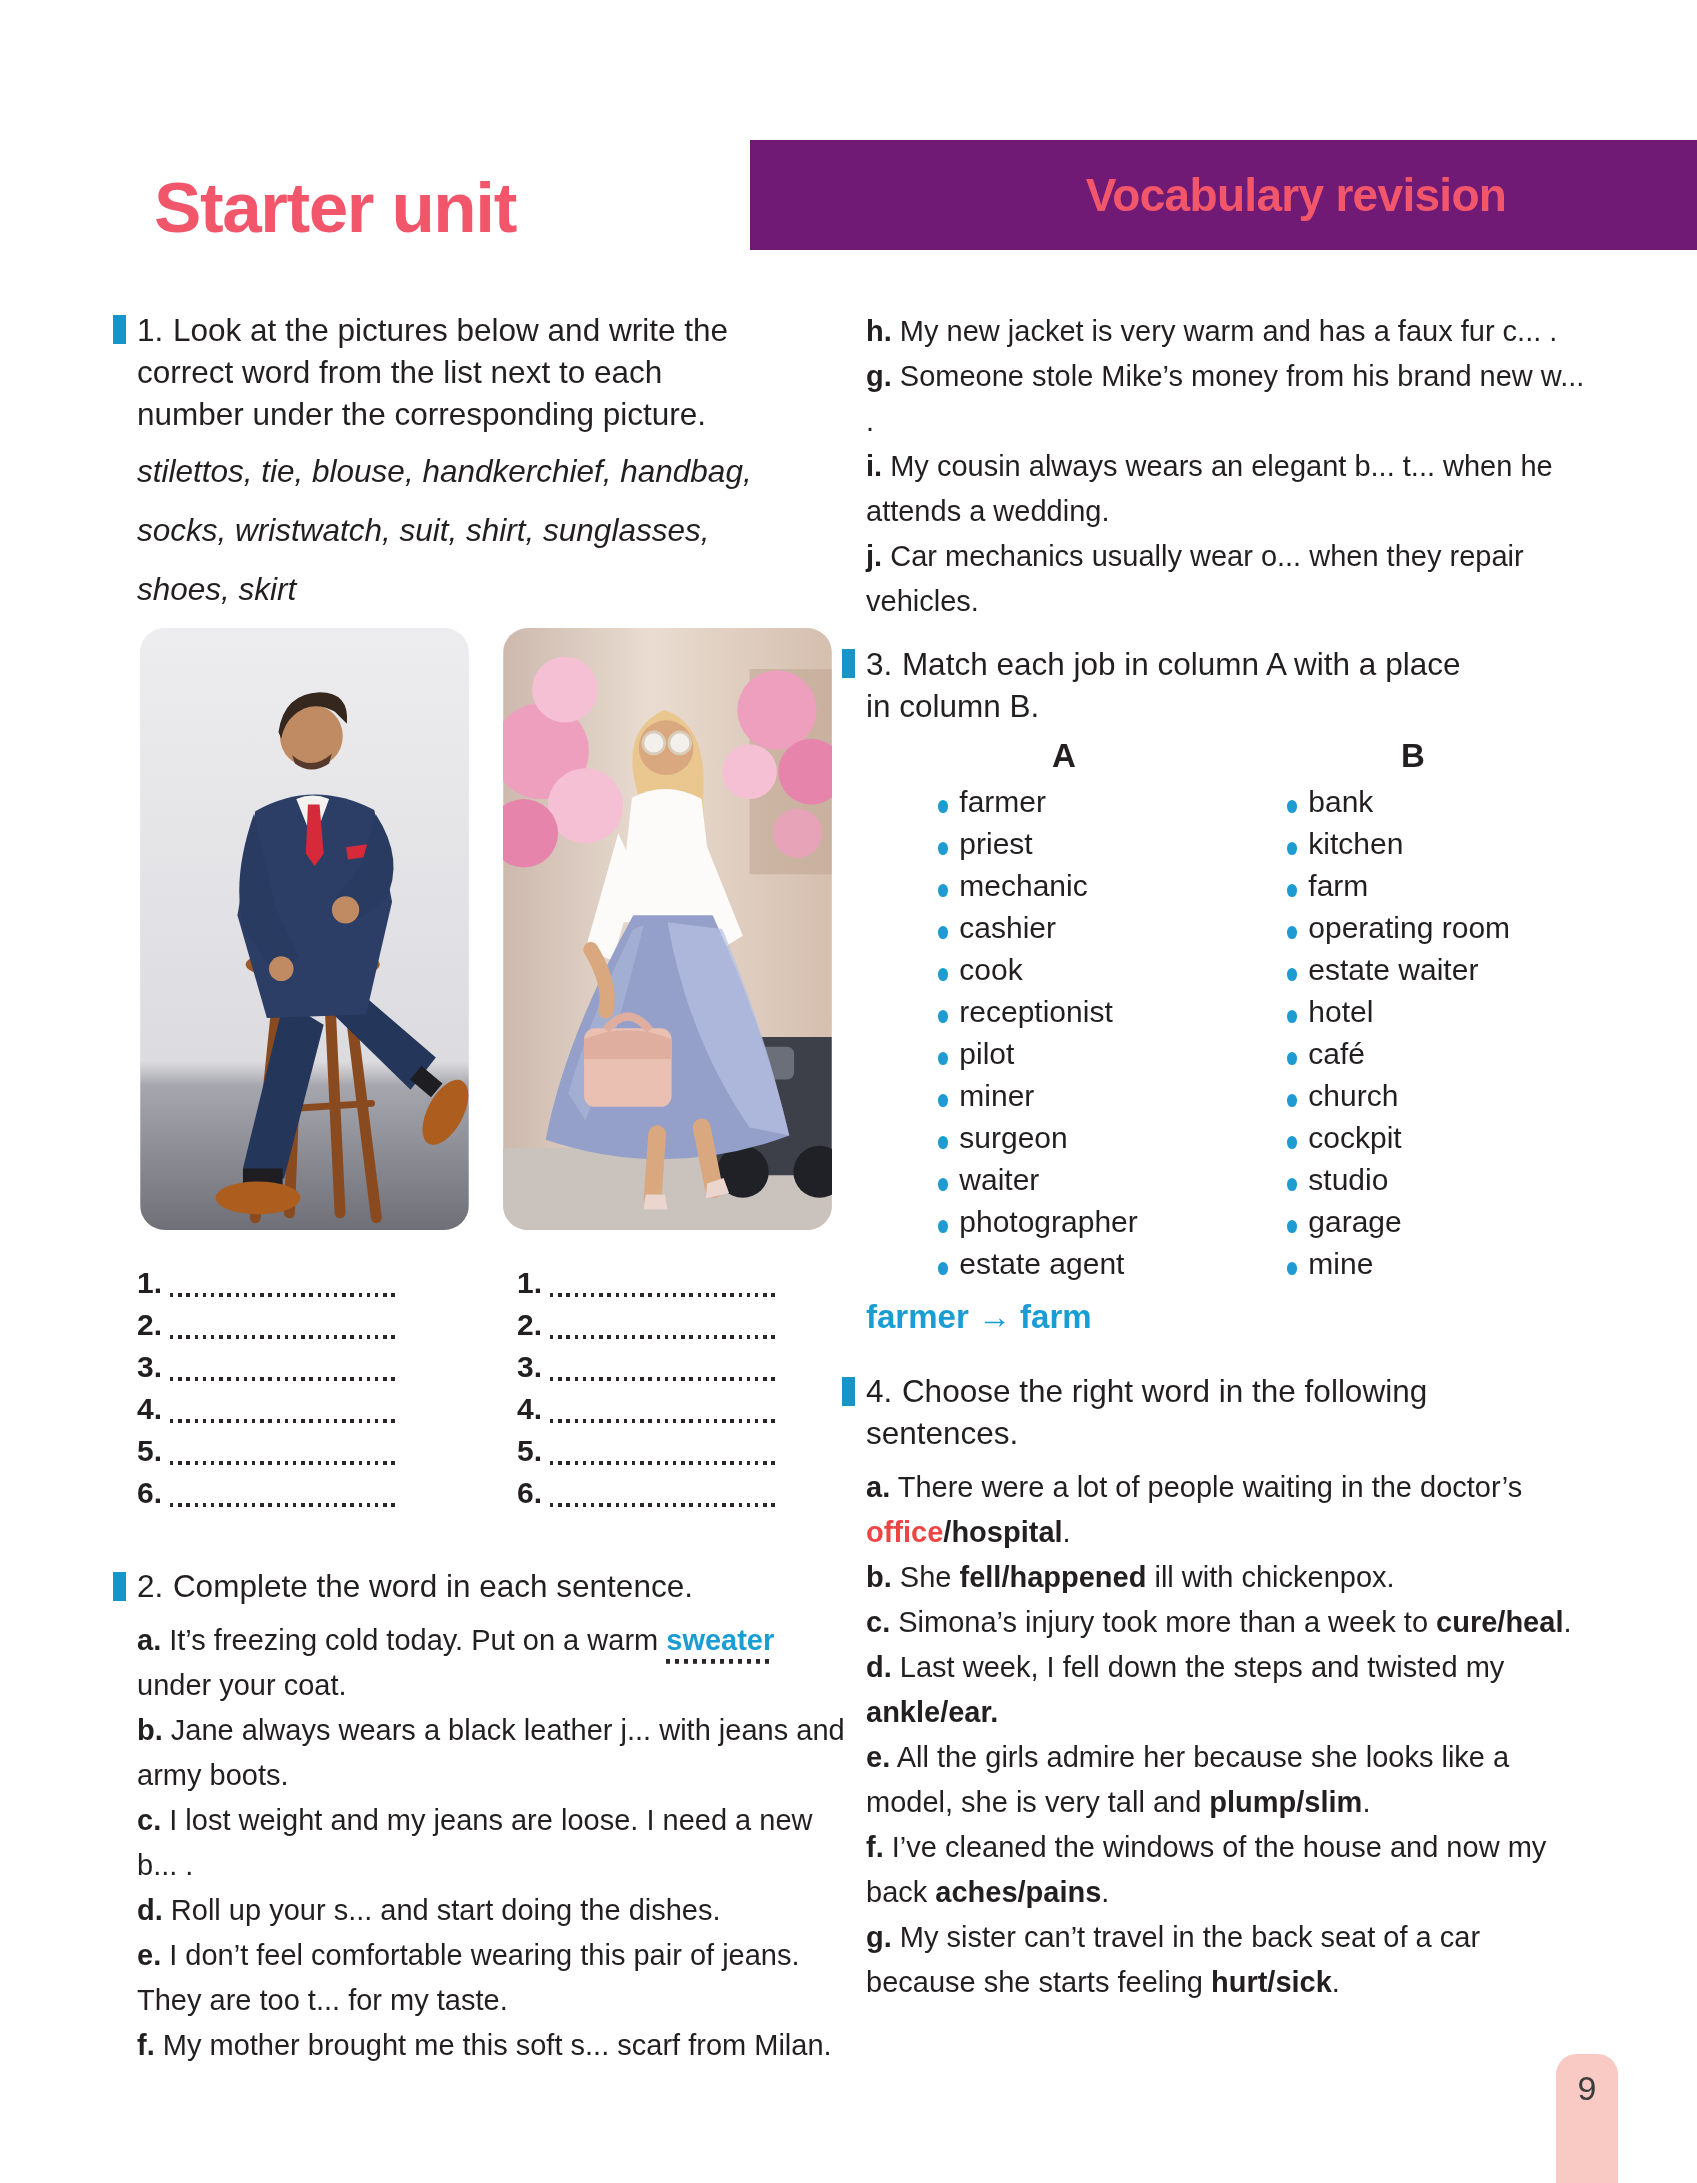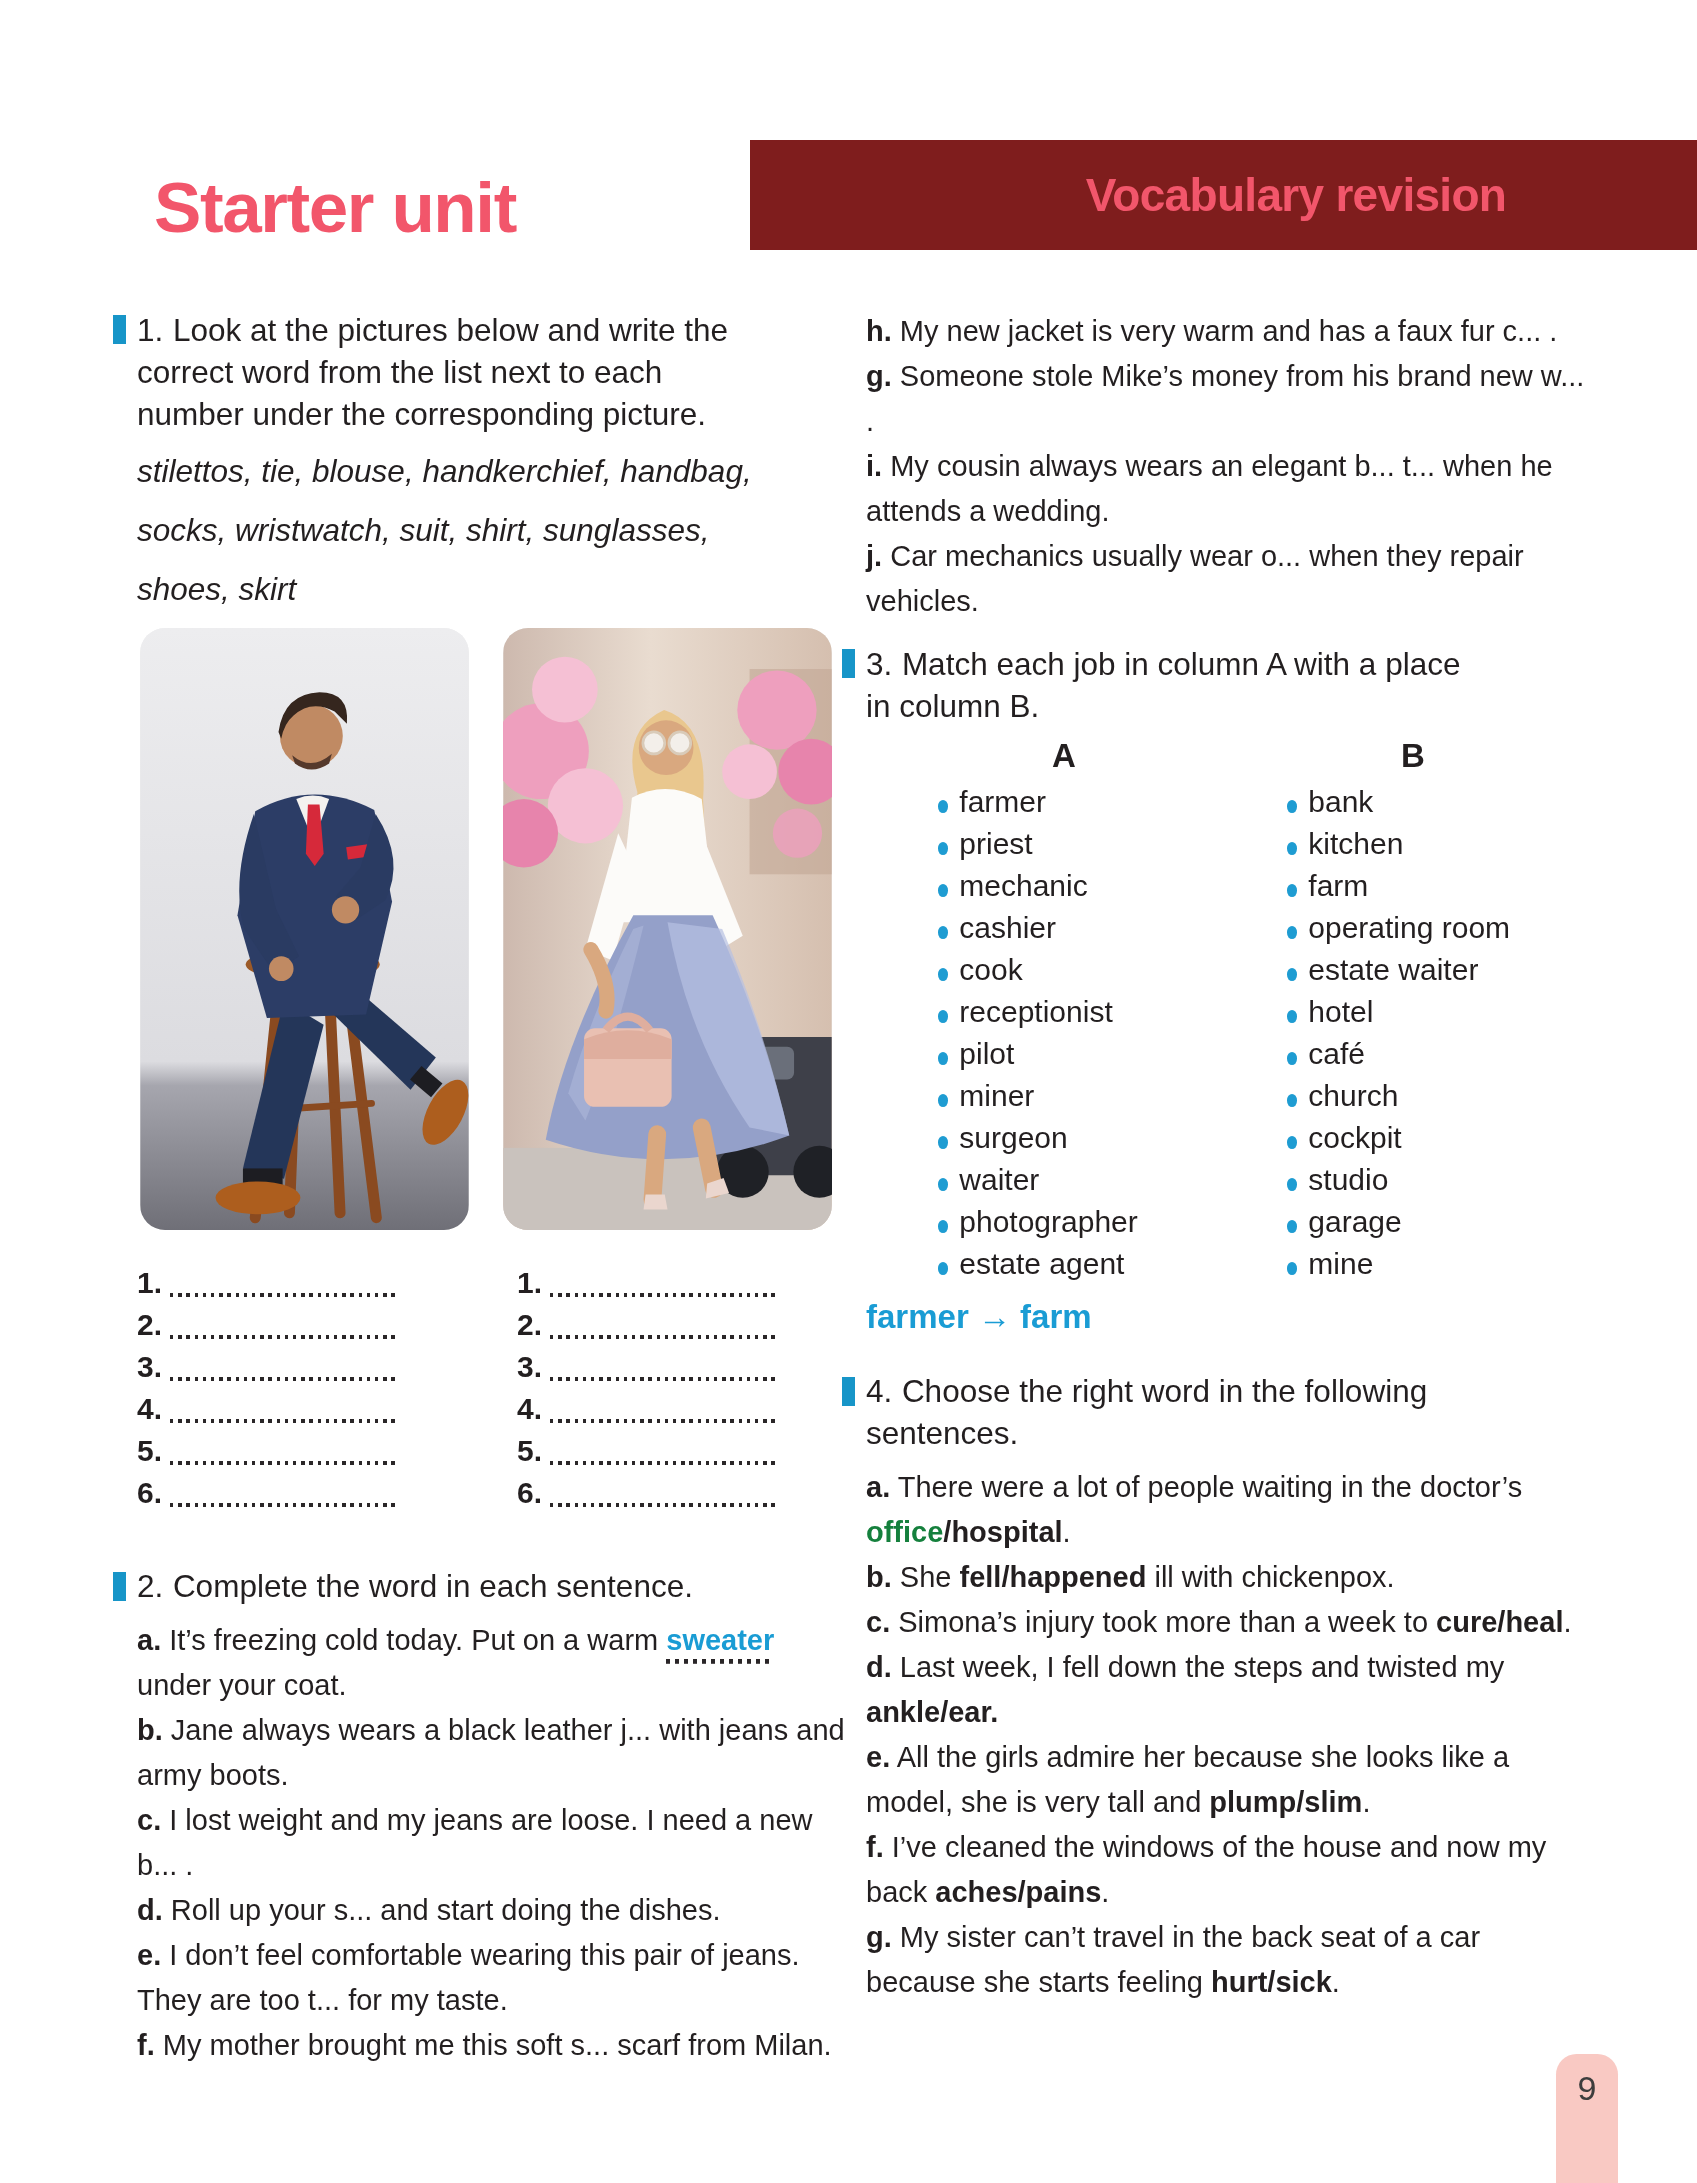--- a/index.html
+++ b/index.html
@@ -8,21 +8,21 @@
     font-family:"Liberation Sans",sans-serif;color:#231F20;overflow:hidden;
   }
   
   .unit-title{
     position:absolute;left:138px;top:144px;margin:16px;
     font-size:71px;line-height:96px;font-weight:bold;letter-spacing:-1.4px;
     color:#F2566B;
   }
   .banner{
     position:absolute;left:750px;right:0;top:140px;height:110px;
-    background:#7f1d1d;display:flex;align-items:center;justify-content:center;
+    background:#701a75;display:flex;align-items:center;justify-content:center;
     padding-left:144px;
   }
   .banner-text{font-size:46px;font-weight:bold;color:#F2566B;letter-spacing:-0.7px;}
   
   .columns{position:absolute;left:113px;top:309px;width:1479px;display:flex;}
   .col{box-sizing:border-box;}
   .col-left{width:736px;padding-left:24px;}
   .col-right{width:743px;padding-left:17px;}
   
   .ex-head{
@@ -32,21 +32,21 @@
   .marker{
     position:absolute;left:-24px;top:6.2px;width:13px;height:29px;background:#1795C8;
   }
   .ex-num{margin-right:9.6px;}
   
   .word-list{
     margin:6.8px 0 0 0;font-style:italic;font-size:31.5px;line-height:59px;max-width:664px;
   }
   .item{margin:0;font-size:29px;line-height:45px;max-width:719px;}
   .items-block{margin-top:10.3px;}
-  .bluew{color:#15803d;font-weight:bold;}
+  .bluew{color:#ef4444;font-weight:bold;}
   .answer-dotted{
     color:#1A9CD4;font-weight:bold;padding-bottom:8.2px;
     background-image:repeating-linear-gradient(90deg,#2a2628 0 4.1px,transparent 4.1px 9px);
     background-size:100% 4.8px;background-position:0 100%;background-repeat:no-repeat;
   }
   
   .photo-row{display:flex;margin:9.6px 0 0 3.4px;gap:34px;}
   .photo{
     width:329px;height:602px;border-radius:25px;overflow:hidden;flex:none;
     background:#eee;

